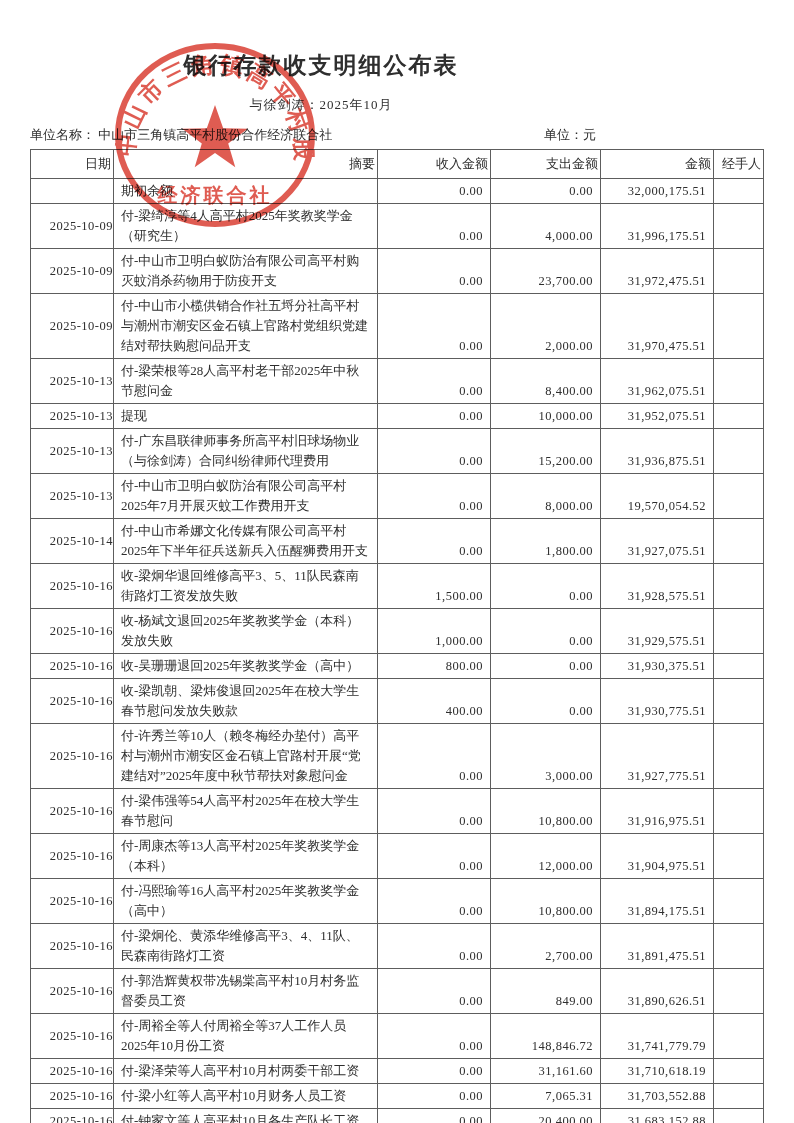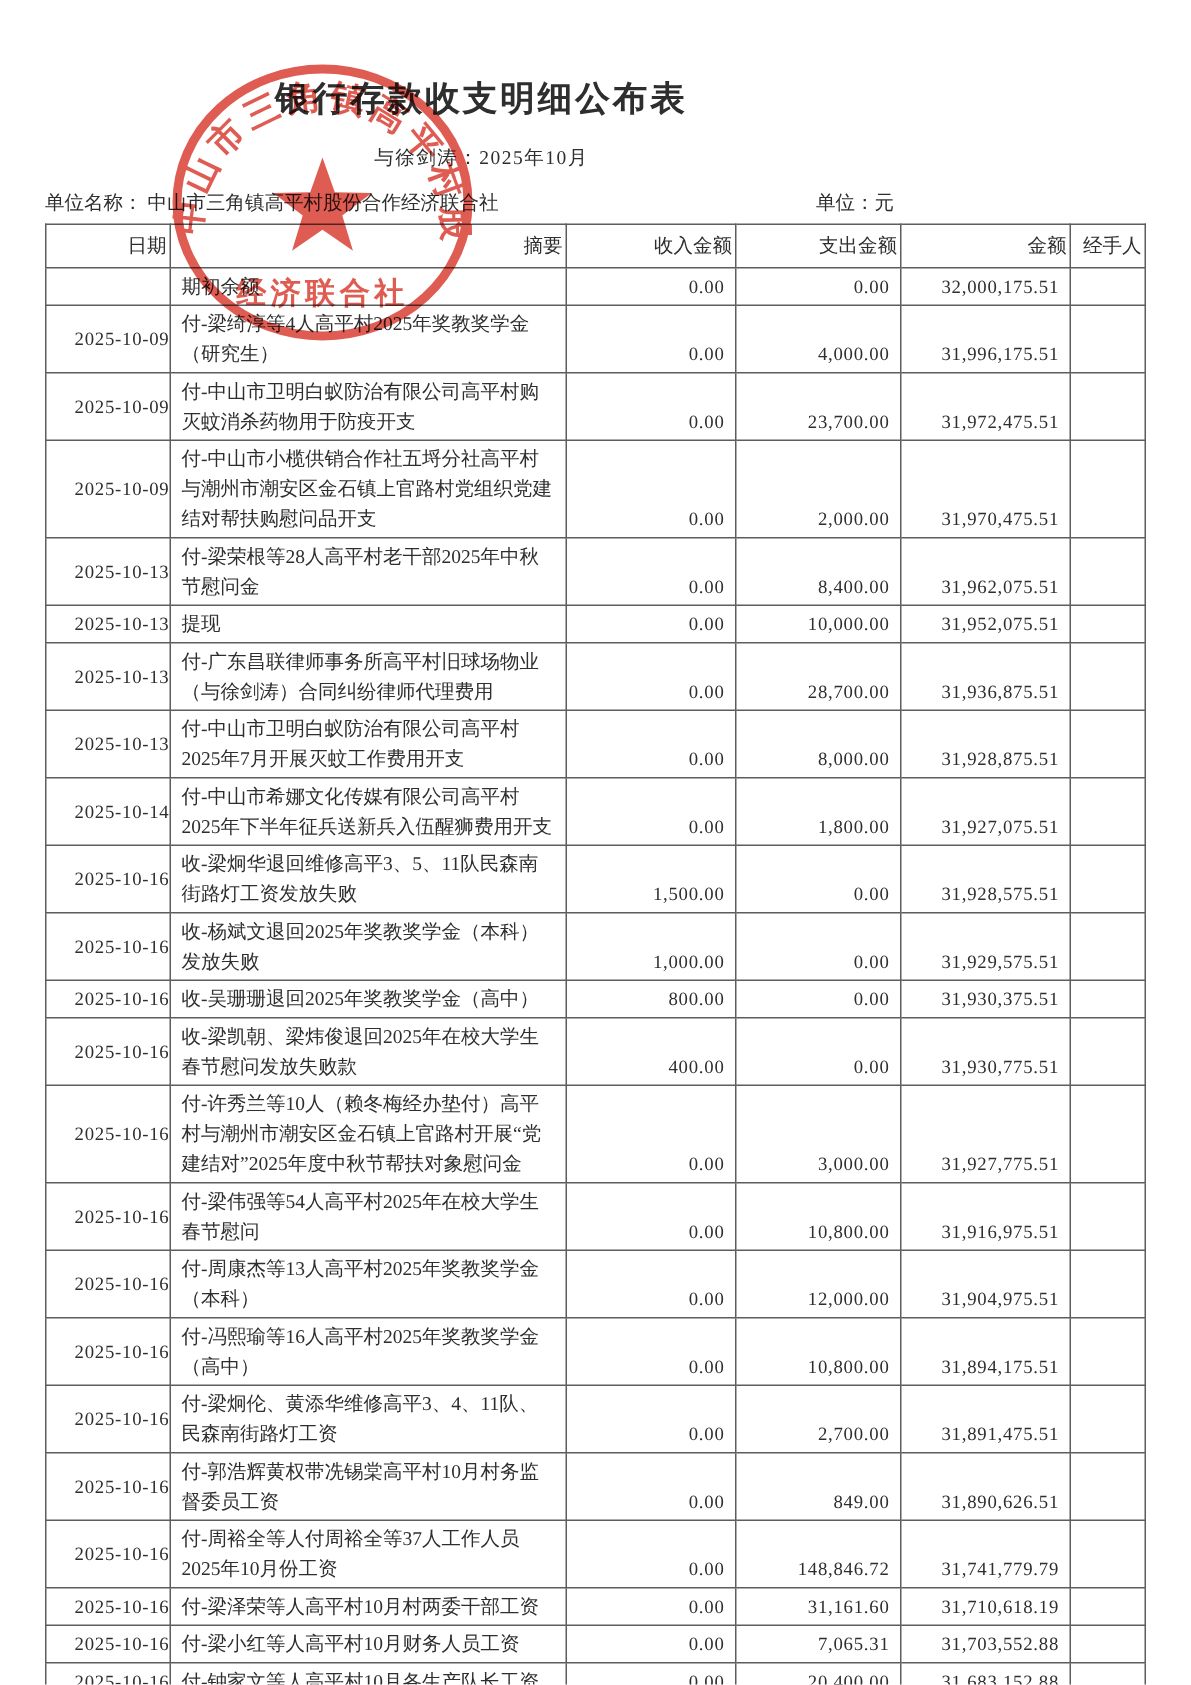--- a/index.html
+++ b/index.html
@@ -158,30 +158,30 @@
           <td class="c-sum">提现</td>
           <td class="c-num">0.00</td>
           <td class="c-num">10,000.00</td>
           <td class="c-num">31,952,075.51</td>
           <td class="c-hand"></td>
         </tr>
         <tr>
           <td class="c-date">2025-10-13</td>
           <td class="c-sum">付-广东昌联律师事务所高平村旧球场物业（与徐剑涛）合同纠纷律师代理费用</td>
           <td class="c-num">0.00</td>
-          <td class="c-num">28,700.00</td>
+          <td class="c-num">15,200.00</td>
           <td class="c-num">31,936,875.51</td>
           <td class="c-hand"></td>
         </tr>
         <tr>
           <td class="c-date">2025-10-13</td>
           <td class="c-sum">付-中山市卫明白蚁防治有限公司高平村2025年7月开展灭蚊工作费用开支</td>
           <td class="c-num">0.00</td>
           <td class="c-num">8,000.00</td>
-          <td class="c-num">31,928,875.51</td>
+          <td class="c-num">19,570,054.52</td>
           <td class="c-hand"></td>
         </tr>
         <tr>
           <td class="c-date">2025-10-14</td>
           <td class="c-sum">付-中山市希娜文化传媒有限公司高平村2025年下半年征兵送新兵入伍醒狮费用开支</td>
           <td class="c-num">0.00</td>
           <td class="c-num">1,800.00</td>
           <td class="c-num">31,927,075.51</td>
           <td class="c-hand"></td>
         </tr>

